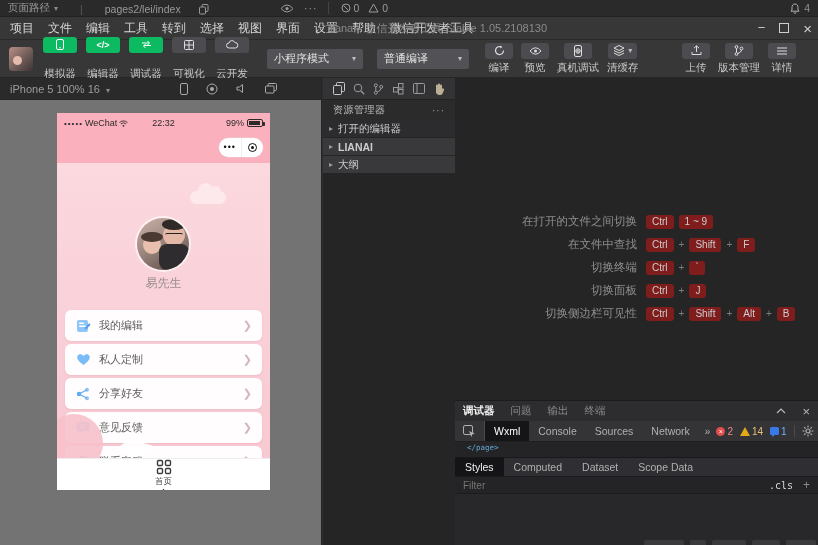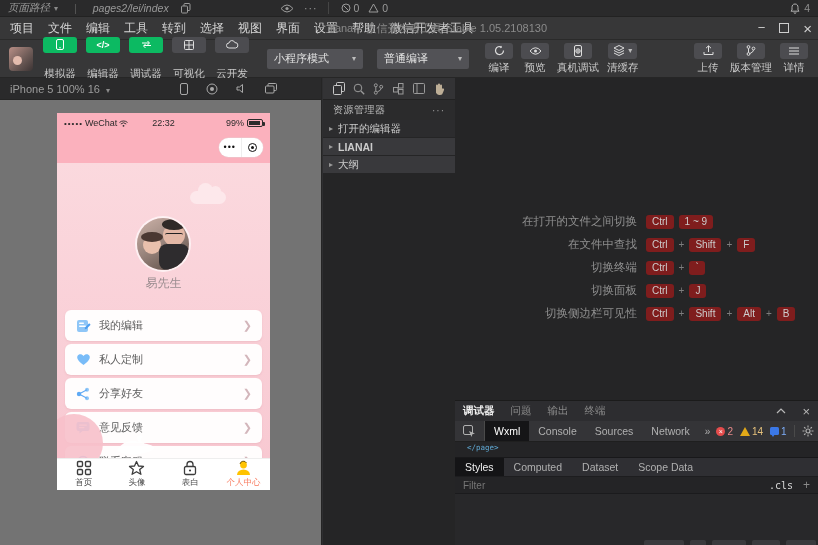--- a/index.html
+++ b/index.html
@@ -4,21 +4,21 @@
 <style>
   * { margin:0; padding:0; box-sizing:border-box; }
   html,body { width:818px; height:545px; overflow:hidden; background:#1e1e1e;
     font-family:"Liberation Sans","DejaVu Sans",sans-serif; }
   .app { position:relative; width:818px; height:545px; background:#2e2e30; }
 
   
   .titlebar { position:absolute; left:0; top:0; width:818px; height:17px;
     background:#2a2a2b; display:flex; align-items:center; font-size:10.5px; color:#9a9a9a;
     border-bottom:1px solid #222; }
-  .titlebar .seg { display:flex; align-items:center; gap:12px;font-style:italic; }
+  .titlebar .seg { display:flex; align-items:flex-end; gap:18px; }
   .tb-left { padding-left:8px; }
   .tb-caret { font-size:8px; color:#8a8a8a; }
   .tb-div { color:#5a5a5a; margin:0 4px; }
   .tb-mid { position:absolute; left:280px; display:flex; align-items:center; gap:10px; }
   .tb-counts { display:flex; align-items:center; gap:3px; padding-left:12px; border-left:1px solid #454545; }
   .tb-right { position:absolute; right:8px; display:flex; align-items:center; gap:4px; }
   .icon-s { display:inline-flex; align-items:center; }
   .icon-s svg { display:block; }
 
   
@@ -107,21 +107,21 @@
     display:flex; align-items:center; padding:0 10px; box-shadow:0 1px 2px rgba(222,160,170,.35); cursor:pointer; }
   .p-card .mi { width:16px; height:16px; margin-right:8px; display:flex; align-items:center; justify-content:center; }
   .p-card .mtxt { font-size:11px; color:#5c5c5c; }
   .p-card .chev { margin-left:auto; color:#d3b6bb; font-size:11px; }
 
   .deco-circle { position:absolute; left:-12px; bottom:-14px; width:58px; height:58px; border-radius:50%;
     background:radial-gradient(circle,#f6bcc7 0%,#f7c4cе 100%); background:#f7c0ca; opacity:.9; }
   .dove { position:absolute; left:52px; bottom:2px; width:52px; height:22px; }
 
   .p-tabbar { position:absolute; left:0; right:0; bottom:0; height:32px; background:#fff;
-    border-top:1px solid #eee; display:flex; }
+    border-top:1px solid #eee; display:flex;flex-direction:column; }
   .p-tab { flex:1; display:flex; flex-direction:column; align-items:center; justify-content:center; gap:1px; cursor:pointer; }
   .p-tab .tlbl { font-size:8.5px; color:#4a4a4a; }
   .p-tab.active .tlbl { color:#f87a5e; }
 
   
   .sidebar { position:absolute; left:323px; top:0; width:132px; height:467px; background:#252526; }
   .act-row { height:22px; display:flex; align-items:center; justify-content:space-between;
     padding:0 10px; background:#333335; border-bottom:1px solid #222; }
   .exp-header { height:20px; display:flex; align-items:center; padding:0 10px; background:#2b2b2c;
     color:#bdbdbd; font-size:10px; letter-spacing:.5px; }
@@ -383,21 +383,21 @@
           <svg width="10" height="11" viewBox="0 0 10 11">
                 <circle cx="2.5" cy="2" r="1.4" fill="none" stroke="#ddd"></circle>
                 <circle cx="2.5" cy="9" r="1.4" fill="none" stroke="#ddd"></circle>
                 <circle cx="7.5" cy="3.5" r="1.4" fill="none" stroke="#ddd"></circle>
                 <path d="M2.5 3.4 V7.6 M7.5 5 Q7.5 7 3.9 8.6" fill="none" stroke="#ddd"></path>
               </svg>
         </span>
           </div>
         <span class="act-lbl">版本管理</span>
       </div>
-      <div class="act-btn" style="margin-right:0;align-items:center;">
+      <div class="act-btn" style="margin-right:12px;align-items:center;">
         <div class="act-pill">
             <span class="icon-s">
           <svg width="10" height="8" viewBox="0 0 10 8">
                 <path d="M0 1 H10 M0 4 H10 M0 7 H10" stroke="#ddd"></path>
               </svg>
         </span>
           </div>
         <span class="act-lbl">详情</span>
       </div>
     </div>

